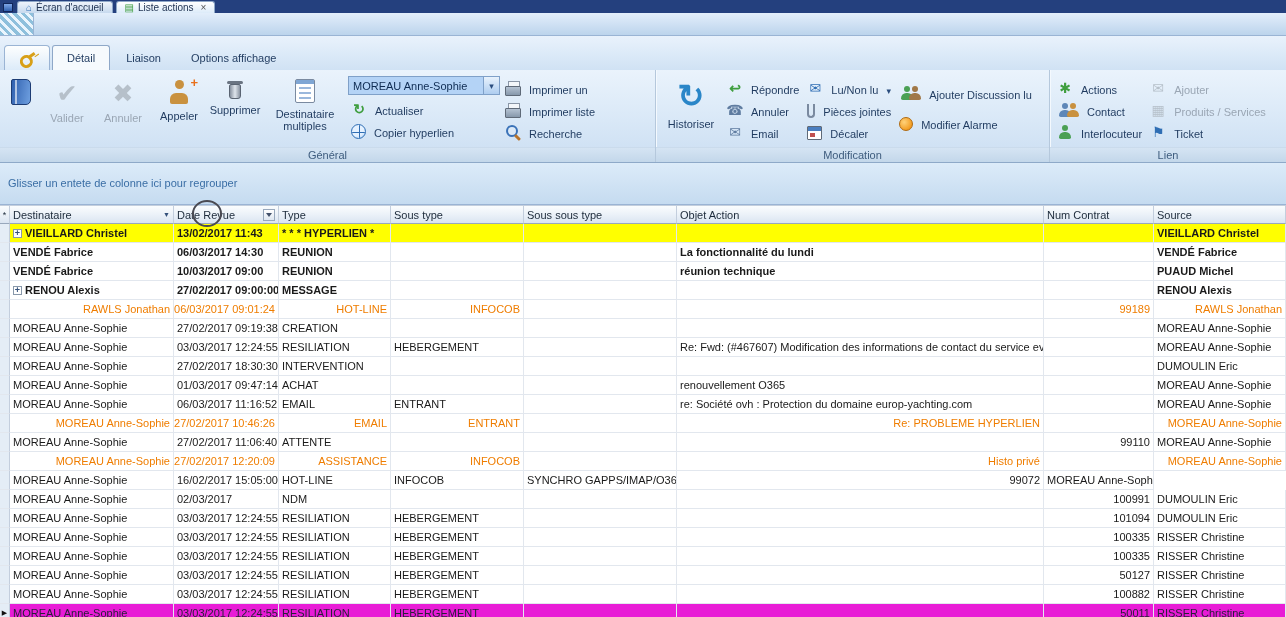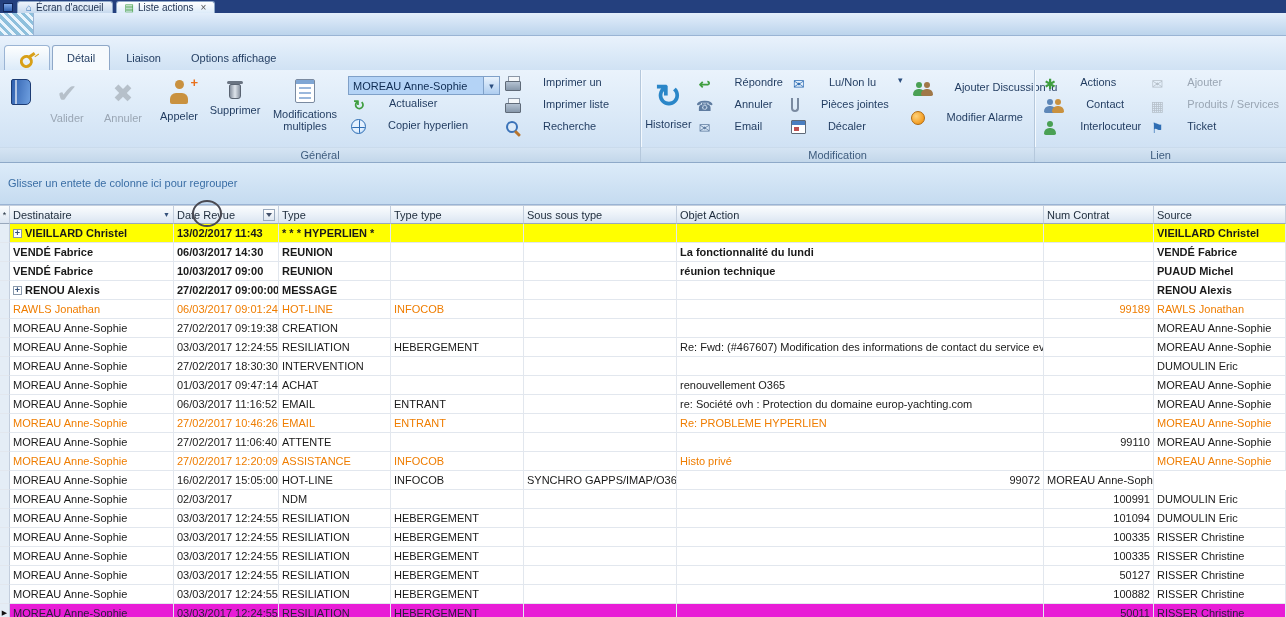--- a/index.html
+++ b/index.html
@@ -52,21 +52,21 @@
   .g1 { width:655px; } .g2 { width:394px; } .g3 { flex:1; }
   .caption { position:absolute; left:0; right:0; bottom:0; height:15px; line-height:15px;
              text-align:center; color:#3e5c7e; font-size:11px;
              background:linear-gradient(#d5e4f3,#c3d7ea); border-top:1px solid #cadbec; }
 
   .btn-lg { width:54px; height:74px; display:flex; flex-direction:column; align-items:center;
             padding-top:6px; gap:5px; text-align:center; color:#1f3a5f; border-radius:3px; cursor:pointer; }
   .btn-lg.wide { width:82px; }
   .btn-lg .lbl { font-size:11px; line-height:12px; }
   .btn-lg.disabled { color:#9aa6b4; cursor:default; }
-  .btn-sm { display:flex; align-items:flex-start; gap:22px; height:20px; padding:0 3px;
+  .btn-sm { display:flex; align-items:flex-end; gap:8px; height:20px; padding:0 3px;
             color:#1f3a5f; white-space:nowrap; cursor:pointer; }
   .btn-sm.disabled { color:#9aa6b4; cursor:default; }
   .vcol { display:flex; flex-direction:column; gap:2px; padding-top:3px; }
   .vcol.spread { gap:10px; padding-top:8px; }
 
   .ic { display:inline-flex; align-items:center; justify-content:center; line-height:1; }
   .ic-lg { width:30px; height:28px; font-size:25px; }
   .ic-sm { width:16px; height:16px; font-size:14px; }
   .ic-hist { width:40px; height:34px; font-size:32px; font-weight:bold; color:#2a86c8; }
   .c-dis { color:#b6c0ca; } .c-green { color:#3f9e3f; } .c-blue { color:#2f6eb4; }
@@ -153,21 +153,21 @@
 
   .grid-body { position:absolute; top:224px; left:0; right:0; bottom:0; overflow:hidden; background:#fff; }
   .grow { height:19px; cursor:default; }
   .gcell { border-right:1px solid #e2e7ee; border-bottom:1px solid #e2e7ee; display:flex;
            align-items:center; padding:0 3px; overflow:hidden; white-space:nowrap; }
   .gcell.ind { background:#e4edf6; border-right:1px solid #c3cedd; justify-content:center;
                font-size:7px; color:#111; padding:0; }
   .gcell.num { justify-content:flex-end; }
   .v-yellow .gcell:not(.ind) { background:#ffff00; font-weight:bold; }
   .v-bold .gcell { font-weight:bold; }
-  .v-orange .gcell:not(.ind) { color:#ef7d00; }
+  .v-orange .gcell:not(.ind) { color:#ef7d00;justify-content:flex-end; }
   .v-selected .gcell:not(.ind) { background:#e81cd6; color:#2a2038; }
   .expand { width:9px; height:9px; border:1px solid #8898aa; background:#fff; display:inline-flex;
             align-items:center; justify-content:center; font-size:9px; line-height:1; margin-right:3px;
             color:#33507a; flex:0 0 auto; cursor:pointer; }
 
   .click-circle { position:absolute; left:192px; top:200px; width:30px; height:27px;
                   border:2px solid #4a4a52; border-radius:50%; z-index:30; pointer-events:none; }
 </style>
 </head>
 <body>
@@ -225,21 +225,21 @@
           <span class="plus-badge">+</span>
         </span>
         <span class="lbl">Appeler</span>
       </div>
       <div class="btn-lg">
         <span class="trash"></span>
         <span class="lbl">Supprimer</span>
       </div>
       <div class="btn-lg wide">
         <span class="form-ico"></span>
-        <span class="lbl">Modifications multiples</span>
+        <span class="lbl">Destinataire multiples</span>
       </div>
       <div class="vcol">
         <div class="combo">
           <span class="val">MOREAU Anne-Sophie</span>
           <span class="dd">▾</span>
         </div>
         <div class="btn-sm">
           <span class="ic ic-sm c-green bold">↻</span>
           <span>Actualiser</span>
         </div>
@@ -364,21 +364,21 @@
     <div class="hcell">
       <span>Date Revue</span>
       <span class="filter-box">
           <span class="funnel"></span>
         </span>
     </div>
     <div class="hcell">
       <span>Type</span>
     </div>
     <div class="hcell">
-      <span>Type type</span>
+      <span>Sous type</span>
     </div>
     <div class="hcell">
       <span>Sous sous type</span>
     </div>
     <div class="hcell">
       <span>Objet Action</span>
     </div>
     <div class="hcell">
       <span>Num Contrat</span>
     </div>

